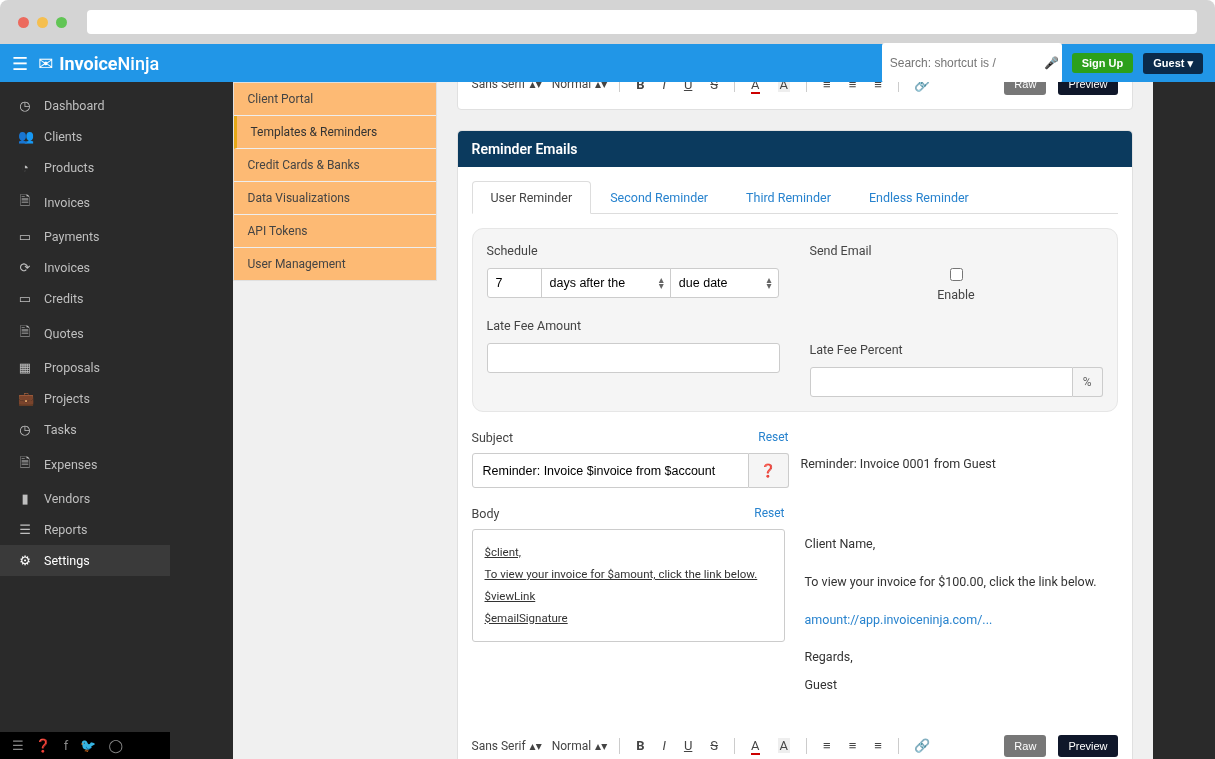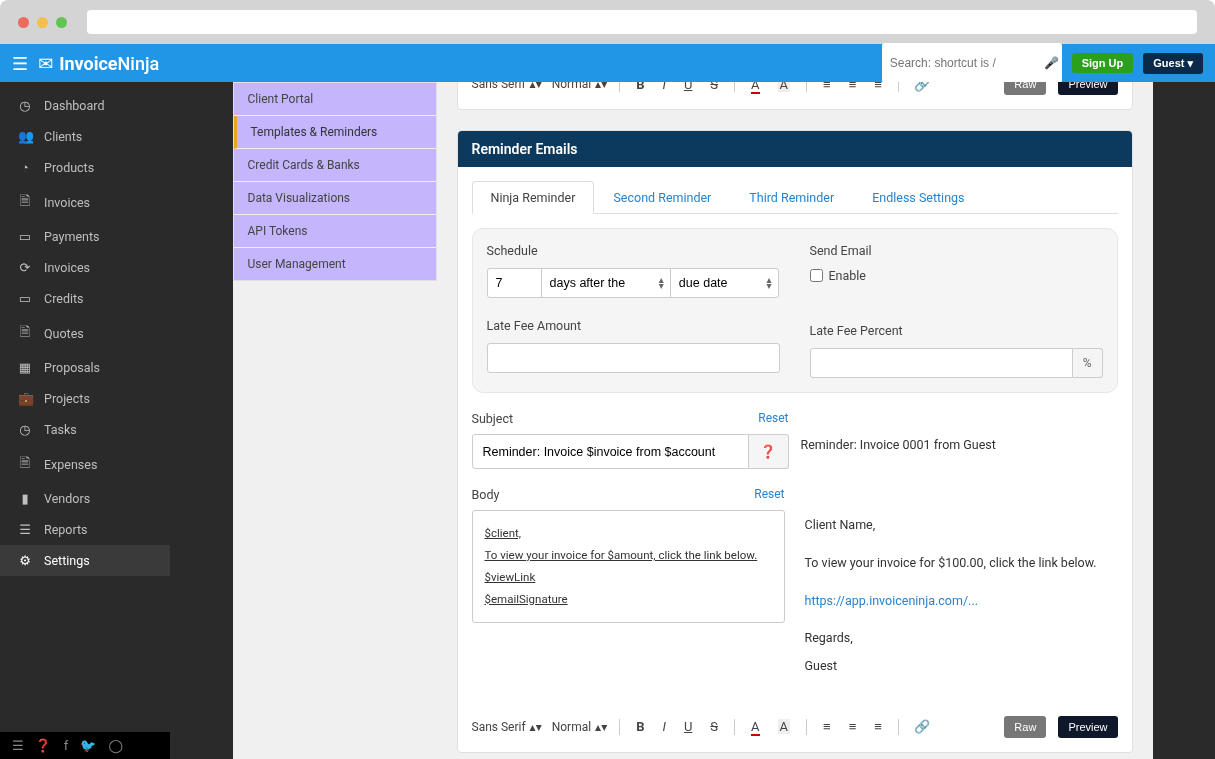--- a/index.html
+++ b/index.html
@@ -34,21 +34,21 @@
 .nav-icon { width: 14px; text-align: center; font-size: 13px; }
 
 .sidebar-bottom { margin-top: auto; background: #000; padding: 6px 12px; display: flex; gap: 12px; color: #888; font-size: 13px; }
 .sidebar-bottom span { cursor: pointer; }
 
 .content-shell { flex: 1; background: #2a2a2a; display: flex; justify-content: center; overflow: hidden; }
 .content-frame { width: 920px; background: #f0f0f0; overflow-y: auto; }
 .content-inner { display: flex; padding: 0 0 20px 0; }
 
 .settings-nav { width: 204px; flex-shrink: 0; margin-left: 0; }
-.settings-nav ul { list-style: none; background: #c4b5fd; border: 1px solid #e0e0e0; }
+.settings-nav ul { list-style: none; background: #fdba74; border: 1px solid #e0e0e0; }
 .settings-nav li { padding: 9px 14px; border-bottom: 1px solid #eee; font-size: 12px; color: #444; cursor: pointer; }
 .settings-nav li:last-child { border-bottom: none; }
 .settings-nav li.active { border-left: 3px solid #e6a817; color: #333; }
 
 .main { flex: 1; padding: 0 20px; }
 
 .panel { background: #fff; border: 1px solid #e0e0e0; border-radius: 4px; margin-bottom: 20px; }
 .panel-header { background: #0b3a5e; color: #fff; padding: 10px 14px; font-size: 14px; font-weight: 600; border-radius: 4px 4px 0 0; }
 .panel-body { padding: 14px; }
 
@@ -260,24 +260,24 @@
                 <button class="btn-raw">Raw</button>
                 <button class="btn-preview">Preview</button>
               </div>
             </div>
           </div>
 
           <div class="panel">
             <div class="panel-header">Reminder Emails</div>
             <div class="panel-body">
               <div class="tabs">
-                <div class="tab active">Ninja Reminder</div>
+                <div class="tab active">User Reminder</div>
                 <div class="tab">Second Reminder</div>
                 <div class="tab">Third Reminder</div>
-                <div class="tab">Endless Settings</div>
+                <div class="tab">Endless Reminder</div>
               </div>
 
               <div class="form-section">
                 <div class="form-col">
                   <label class="form-label">Schedule</label>
                   <div class="form-row-inputs">
                     <input class="form-control num" value="7" style="">
                     <div class="sel-wrap">
                       <select class="form-control sel" style="width:100%;">
                         <option>days after the</option>
@@ -289,21 +289,21 @@
                         <option>due date</option>
                       </select>
                       <span class="caret caret-updown"></span>
                     </div>
                   </div>
                   <label class="form-label">Late Fee Amount</label>
                   <input class="full-input" style="">
                 </div>
                 <div class="form-col">
                   <label class="form-label">Send Email</label>
-                  <div class="checkbox-row" style="margin-bottom:40px;">
+                  <div class="checkbox-row" style="margin-bottom:40px;flex-direction:column;">
                     <input type="checkbox" style="">
                     <span>Enable</span>
                   </div>
                   <label class="form-label">Late Fee Percent</label>
                   <div class="input-group">
                     <input class="full-input" style="">
                     <span class="suffix">%</span>
                   </div>
                 </div>
               </div>
@@ -331,21 +331,21 @@
                   <div class="body-editor">
                     <div>$client,</div>
                     <div>To view your invoice for $amount, click the link below.</div>
                     <div>$viewLink</div>
                     <div>$emailSignature</div>
                   </div>
                 </div>
                 <div class="body-right preview-text">
                   <p>Client Name,</p>
                   <p style="margin-top:14px;">To view your invoice for $100.00, click the link below.</p>
-                  <p style="margin-top:14px;"><a class="preview-link">https://app.invoiceninja.com/...</a></p>
+                  <p style="margin-top:14px;"><a class="preview-link">amount://app.invoiceninja.com/...</a></p>
                   <p style="margin-top:14px;">Regards,</p>
                   <p>Guest</p>
                 </div>
               </div>
 
               <div class="toolbar-row">
                 <div class="tb-group">
                   <span class="tb-sel">
                       <span>Sans Serif</span> 
                       <span class="caret-updown"></span>

